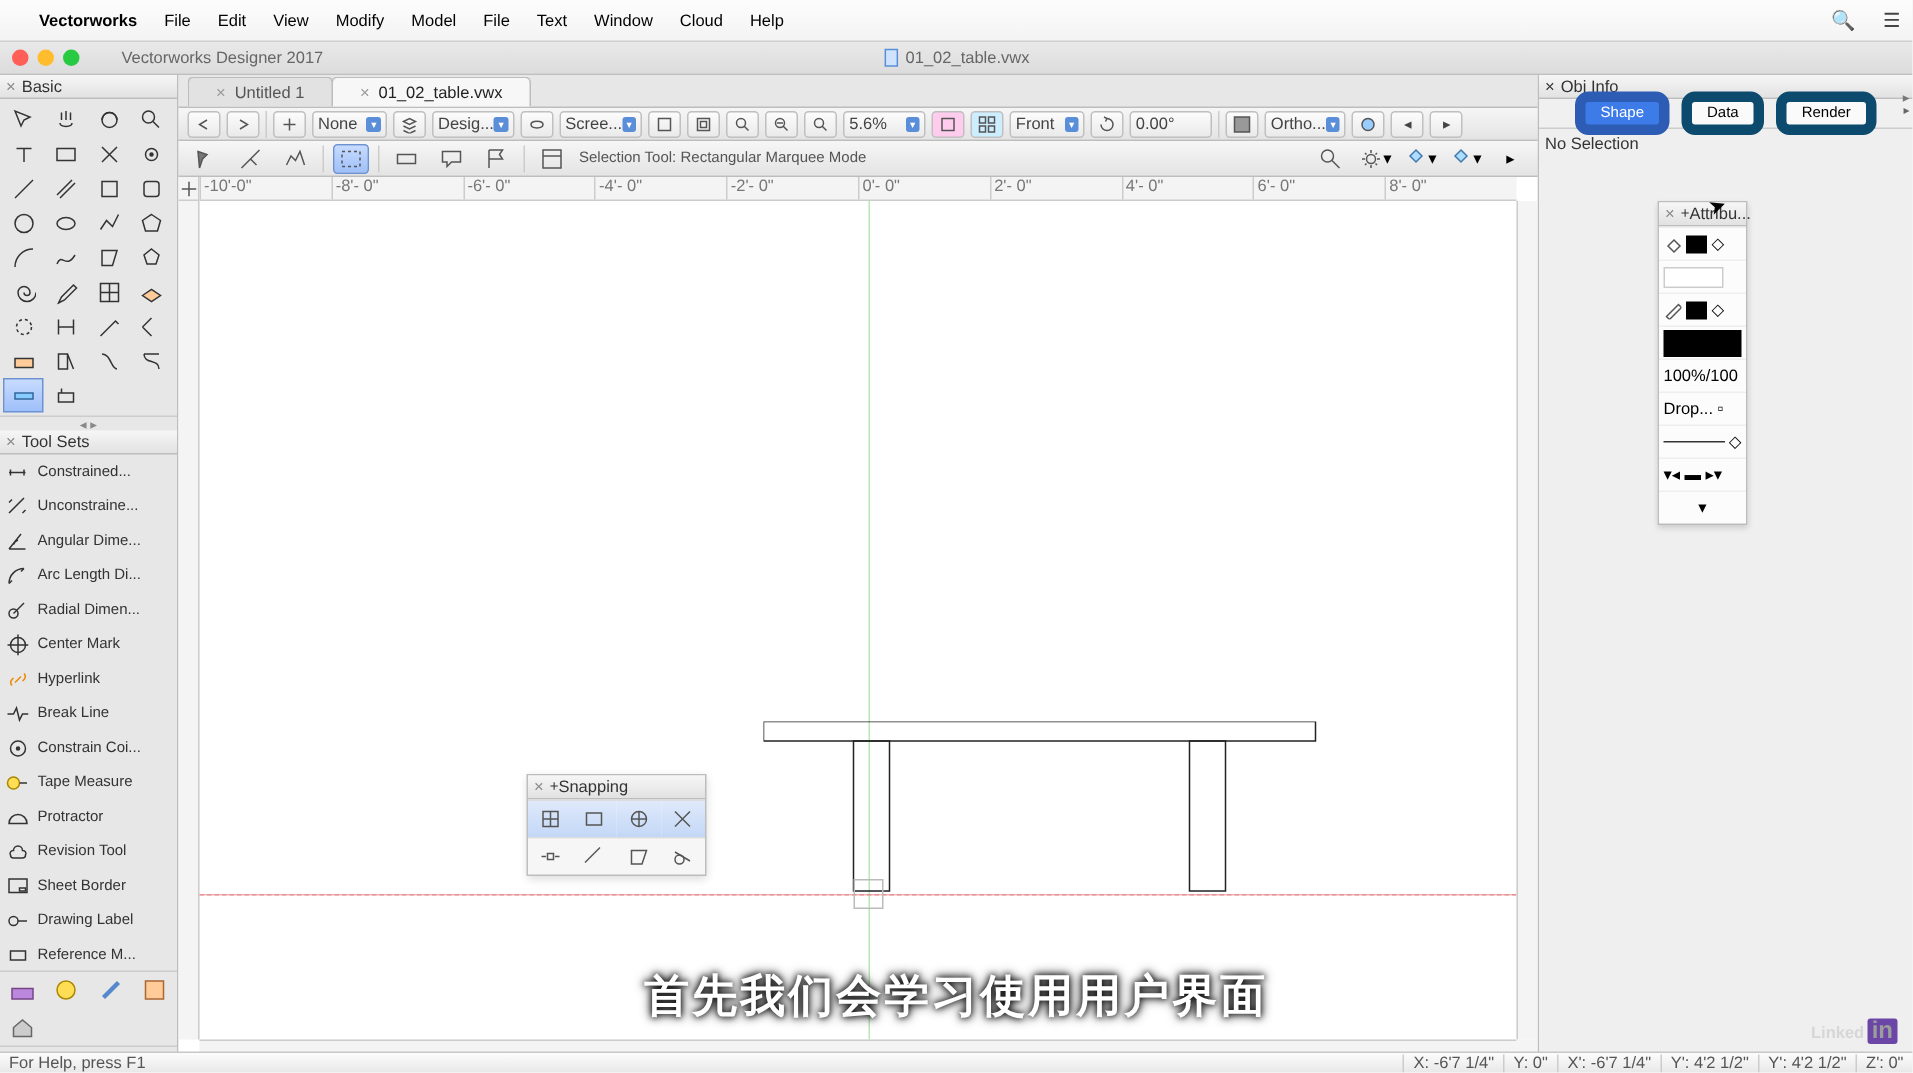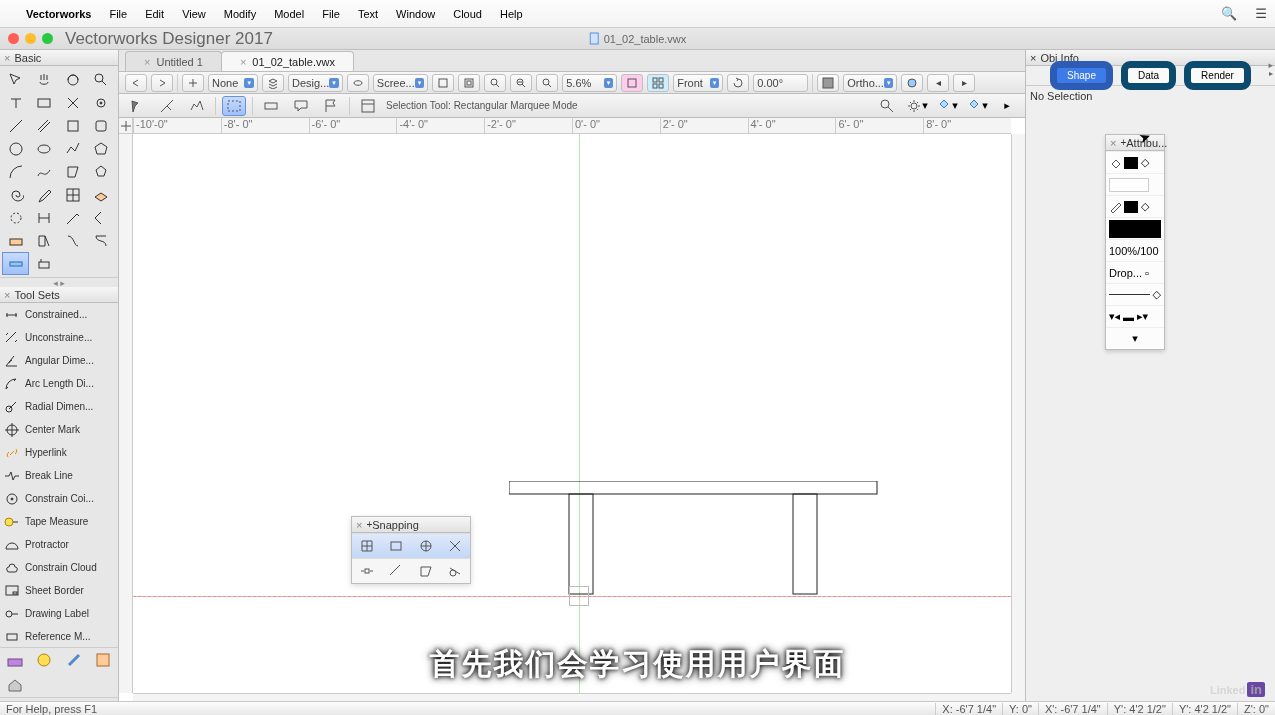--- a/index.html
+++ b/index.html
@@ -10,21 +10,21 @@
 .menubar .apple { font-size:14px; }
 .menubar .app-name { font-weight:600; }
 .menubar .spacer { flex:1; }
 .menubar .righticon { font-size:13px; color:#444; }
 
 
 .titlebar { height:22px; background:linear-gradient(#e9e9e9,#dcdcdc); border-bottom:1px solid #bfbfbf; display:flex; align-items:center; padding:0 8px; gap:8px; }
 .traffic { display:flex; gap:6px; }
 .traffic span { width:11px; height:11px; border-radius:50%; display:inline-block; }
 .tl-r{background:#ff5f57;} .tl-y{background:#ffbd2e;} .tl-g{background:#28ca42;}
-.titlebar .wintitle { color:#666; font-size:17px; margin-left:4px; }
+.titlebar .wintitle { color:#666; font-size:11px; margin-left:20px; }
 .titlebar .docfile { position:absolute; left:50%; transform:translateX(-50%); color:#666; font-size:12px; display:flex; align-items:center; gap:4px; }
 .docfile svg{width:11px;height:13px;}
 
 
 .workspace { display:flex; height:calc(100% - 22px - 22px - 14px); }
 .leftcol { width:119px; display:flex; flex-direction:column; border-right:1px solid #bdbdbd; background:#e7e7e7; }
 .centercol { flex:1; display:flex; flex-direction:column; position:relative; }
 .rightcol { width:250px; display:flex; flex-direction:column; border-left:1px solid #bdbdbd; background:#efefef; }
 
 
@@ -112,21 +112,21 @@
 
 
 .statusbar{position:absolute;left:0;right:0;bottom:0;height:14px;background:linear-gradient(#fcfcfc,#e8e8e8);border-top:1px solid #c7c7c7;display:flex;align-items:center;font-size:9px;color:#555;}
 .statusbar .sleft{padding:0 6px;}
 .statusbar .sfill{flex:1;}
 .statusbar .coord{border-left:1px solid #ccc;padding:0 6px;white-space:nowrap;}
 
 
 .subtitle{position:absolute;left:50%;bottom:30px;transform:translateX(-50%);font-size:30px;font-weight:600;color:#fff;text-shadow:0 0 4px #000,0 0 8px #000;letter-spacing:2px;}
 .linkedin{position:absolute;right:10px;bottom:18px;font-size:14px;font-weight:600;color:#d0d0d0;opacity:.8;}
-.linkedin .in{background:#4c1d95;color:#888;padding:0 3px;border-radius:2px;font-size:13px;margin-left:2px;}
+.linkedin .in{background:#4c1d95;color:#888;padding:0 3px;border-radius:2px;font-size:16px;margin-left:2px;}
 
 .cursor-arrow{position:absolute;right:124px;top:129px;font-size:14px;color:#000;transform:rotate(-20deg);pointer-events:none;}
 </style>
 </head>
 <body>
 
 <div class="menubar">
   <span class="apple"></span>
   <span class="app-name">Vectorworks</span>
   <span>File</span>
@@ -418,21 +418,21 @@
       <div class="ts-item">
           <svg>
             <path d="M2 12h12A6 6 0 0 0 2 12z"></path>
           </svg>
           <span>Protractor</span>
         </div>
       <div class="ts-item">
           <svg>
             <path d="M3 10a2 2 0 0 1 2-3 3 3 0 0 1 6 0 2 2 0 0 1 2 3 2 2 0 0 1-2 2H5a2 2 0 0 1-2-2z"></path>
           </svg>
-          <span>Constrain Cloud</span>
+          <span>Revision Tool</span>
         </div>
       <div class="ts-item">
           <svg>
             <rect x="2" y="3" width="12" height="9"></rect>
             <rect x="9" y="9" width="4" height="2"></rect>
           </svg>
           <span>Sheet Border</span>
         </div>
       <div class="ts-item">
           <svg>

